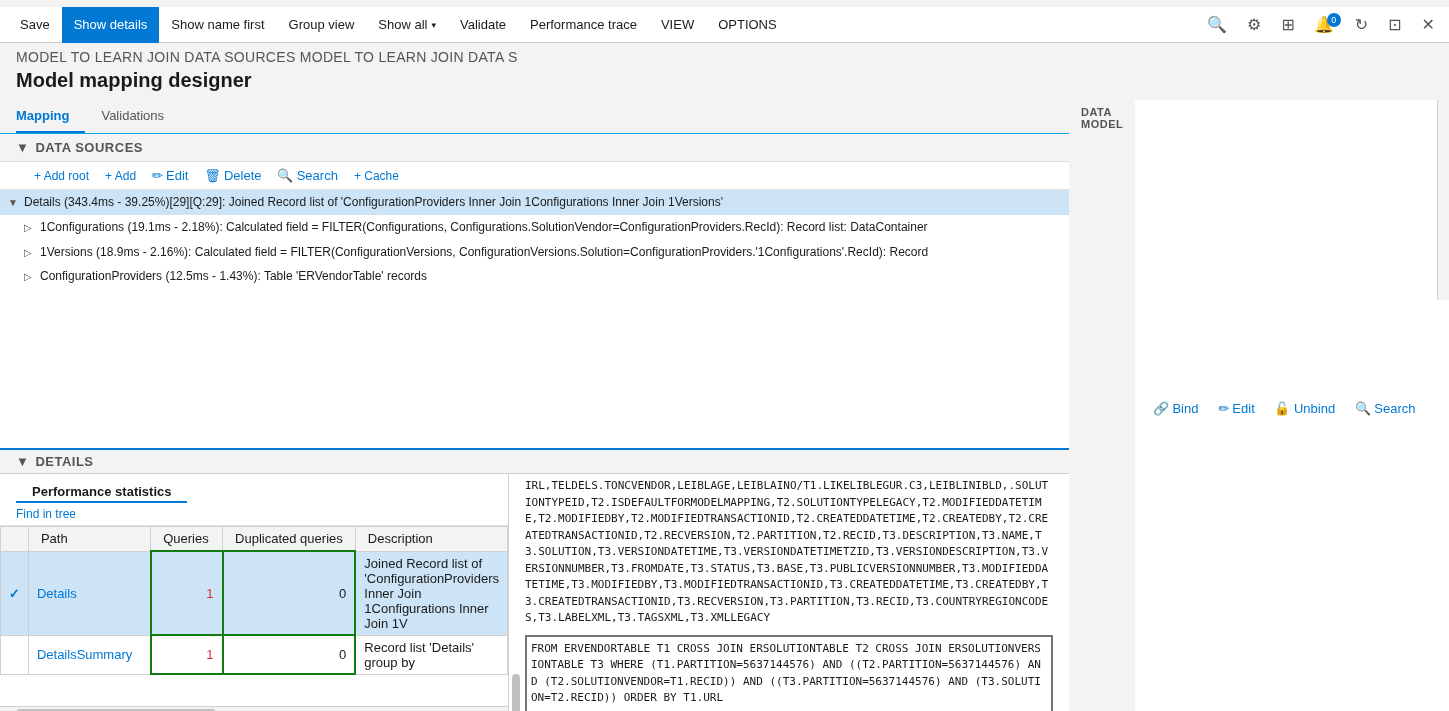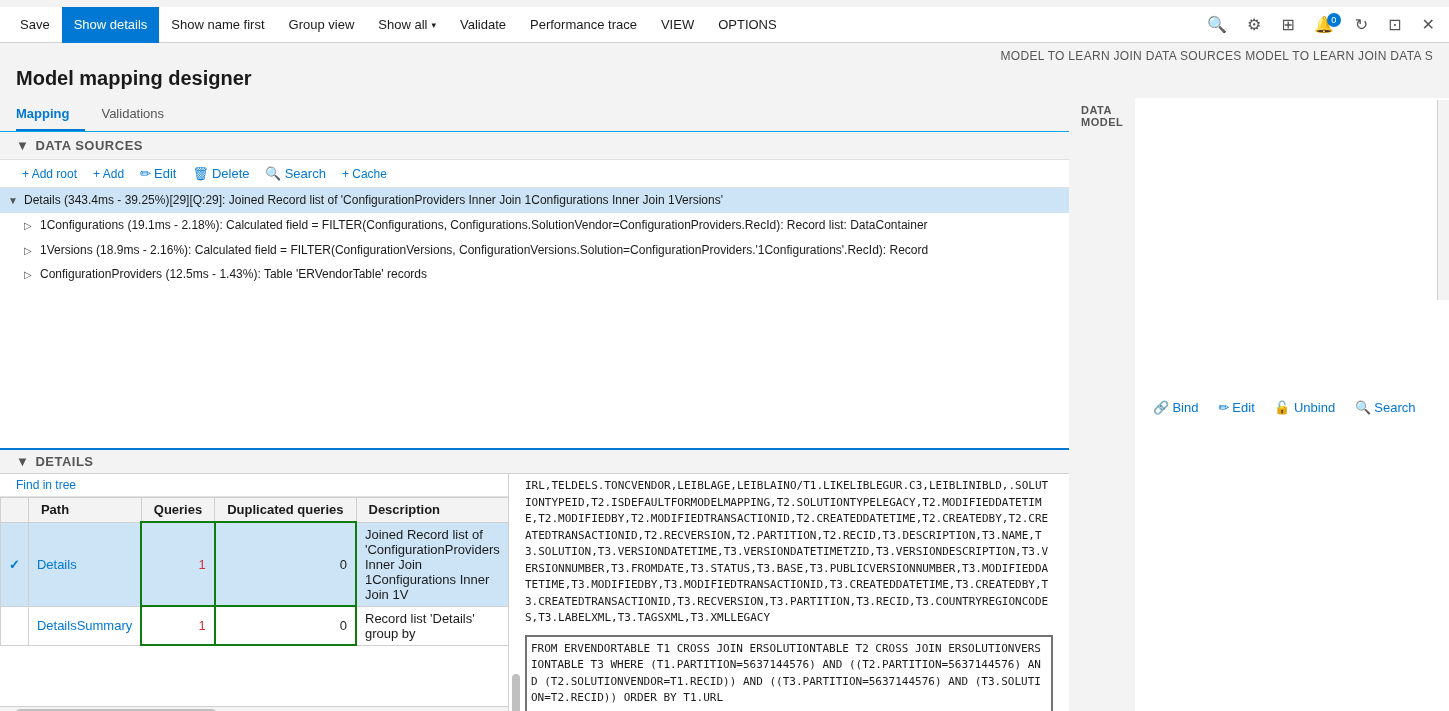--- a/index.html
+++ b/index.html
@@ -33,25 +33,24 @@
       color: #fff;
     }
     .toolbar-search { margin-left: auto; display: flex; align-items: center; }
     .toolbar-icons { display: flex; align-items: center; gap: 8px; margin-left: 8px; }
     .toolbar-icon-btn { background: transparent; border: none; cursor: pointer; color: #555; font-size: 16px; padding: 2px 6px; }
 
     
     .breadcrumb {
       background: #f3f3f3;
       padding: 6px 16px 2px;
-      font-size: 12px;
+      font-size: 14px;
       color: #555;
       text-transform: uppercase;
       letter-spacing: 0.3px;
-      text-align: right;
     }
 
     
     .page-title {
       background: #f3f3f3;
       padding: 2px 16px 8px;
       font-size: 20px;
       font-weight: 600;
       color: #1a1a1a;
     }
@@ -90,21 +89,21 @@
       display: flex;
       align-items: center;
       gap: 6px;
     }
     .section-toggle { cursor: pointer; color: #555; }
 
     
     .ds-toolbar {
       display: flex;
       align-items: flex-end;
-      padding: 4px 16px;
+      padding: 4px 28px;
       gap: 4px;
       border-bottom: 1px solid #e0e0e0;
       background: #fff;
     }
     .ds-btn {
       background: transparent;
       border: none;
       cursor: pointer;
       color: #0078d4;
       font-size: 12px;
@@ -240,21 +239,21 @@
     .perf-table {
       width: 100%;
       border-collapse: collapse;
       font-size: 12px;
     }
     .perf-table th {
       background: #f3f3f3;
       border: 1px solid #d0d0d0;
       padding: 4px 12px;
       text-align: left;
-      font-weight: 700;
+      font-weight: 400;
       color: #1a1a1a;
       white-space: nowrap;
     }
     .perf-table td {
       border: 1px solid #d0d0d0;
       padding: 4px 8px;
       color: #1a1a1a;
     }
     .perf-table tr.selected td { background: #cce4f6; }
     .check-col { width: 28px; text-align: center; }
@@ -436,20 +435,23 @@
           </div>
         </div>
 
         <div class="details-section">
           <div class="details-header">
             <span class="section-toggle">▼</span>
             <span>DETAILS</span>
           </div>
           <div class="details-body">
             <div class="details-left">
+              <div style="padding:4px 0 0 16px;">
+                <span class="perf-stats-title">Performance statistics</span>
+              </div>
               <div class="find-in-tree">Find in tree</div>
               <div style="overflow:auto;flex:1;">
                 <table class="perf-table">
                   <thead>
                     <tr>
                       <th class="check-col"></th>
                       <th class="path-col">Path</th>
                       <th class="queries-col">Queries</th>
                       <th class="dup-col">Duplicated queries</th>
                       <th>Description</th>

